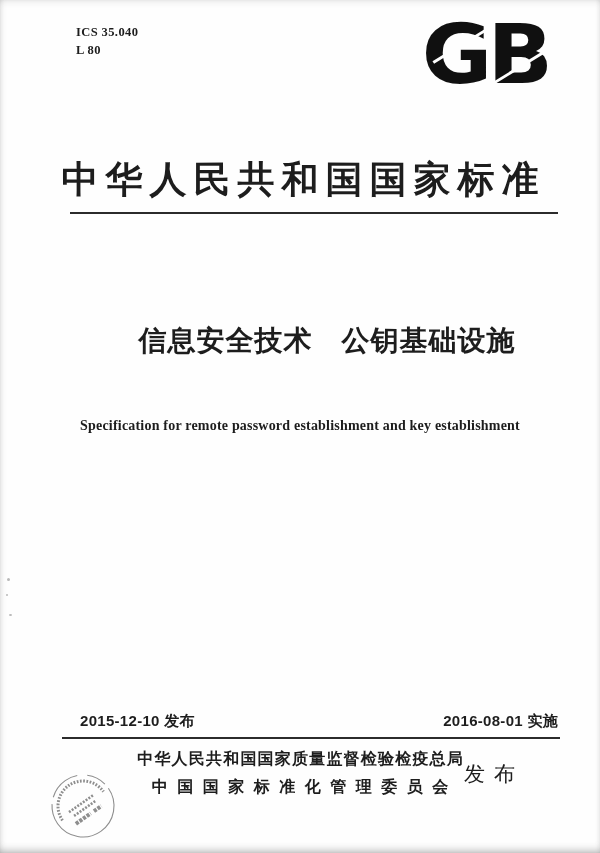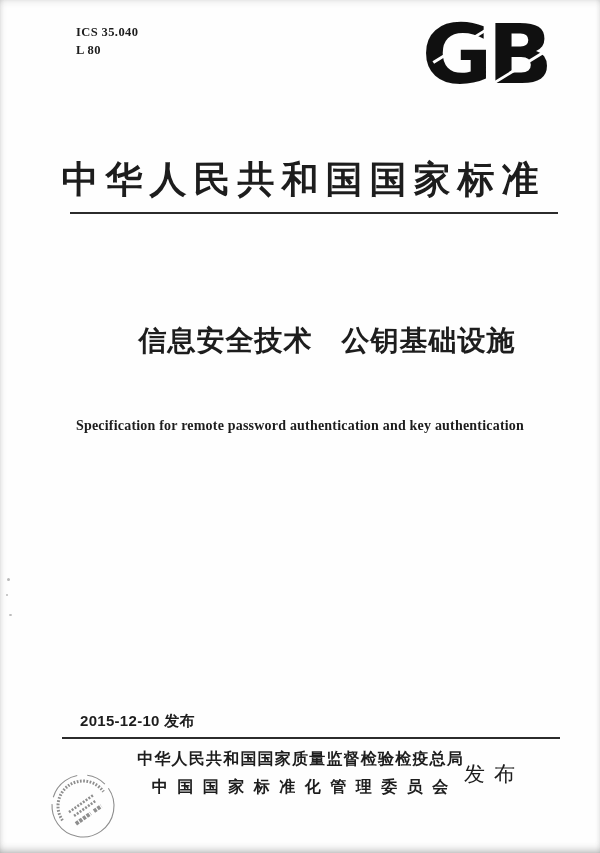--- a/index.html
+++ b/index.html
@@ -91,25 +91,26 @@
   <div class="std-heading">中华人民共和国国家标准</div>
 
 
   <div class="rule rule-top"></div>
 
   <div class="cn-title">
     <div>信息安全技术　公钥基础设施</div>
   </div>
 
   <div class="en-title">
-    <div>Specification for remote password authentication and key authentication</div>
+    <div>Specification for remote password establishment and key establishment</div>
   </div>
 
   <div class="date-row">
     <span>2015-12-10 发布</span>
+    <span>2016-08-01 实施</span>
   </div>
 
   <div class="rule rule-bottom"></div>
 
   <div class="agency-block">
     <div class="agency-line1">中华人民共和国国家质量监督检验检疫总局</div>
     <div class="agency-line2">中国国家标准化管理委员会</div>
   </div>
 
   <div class="publish-label">发布</div>

